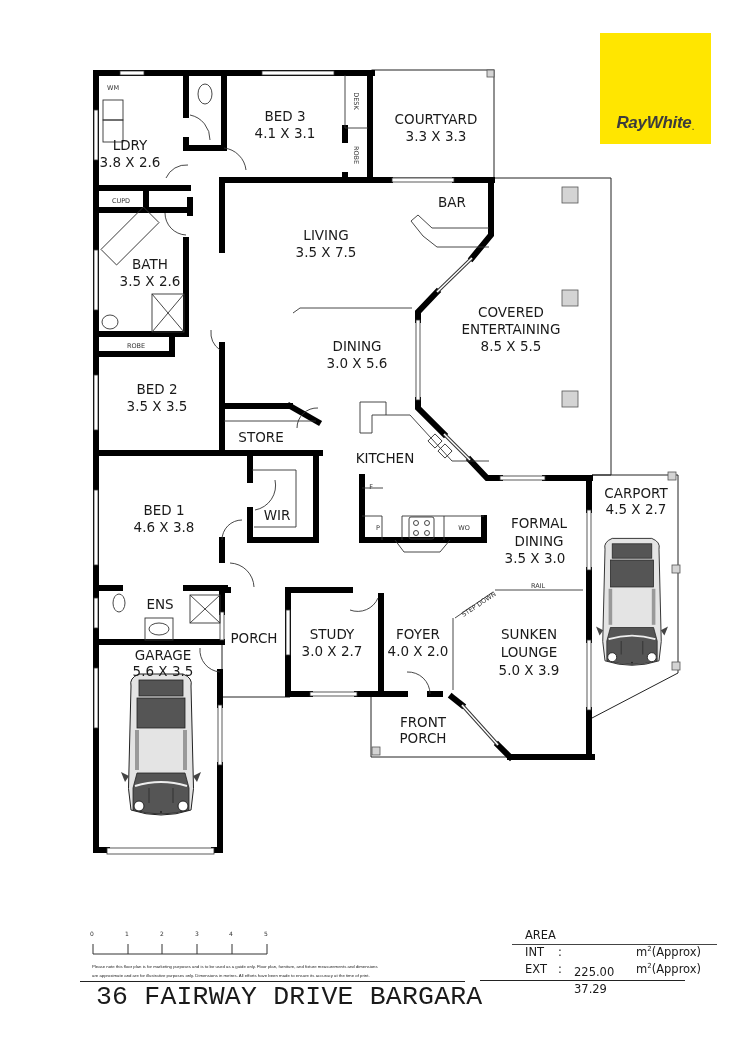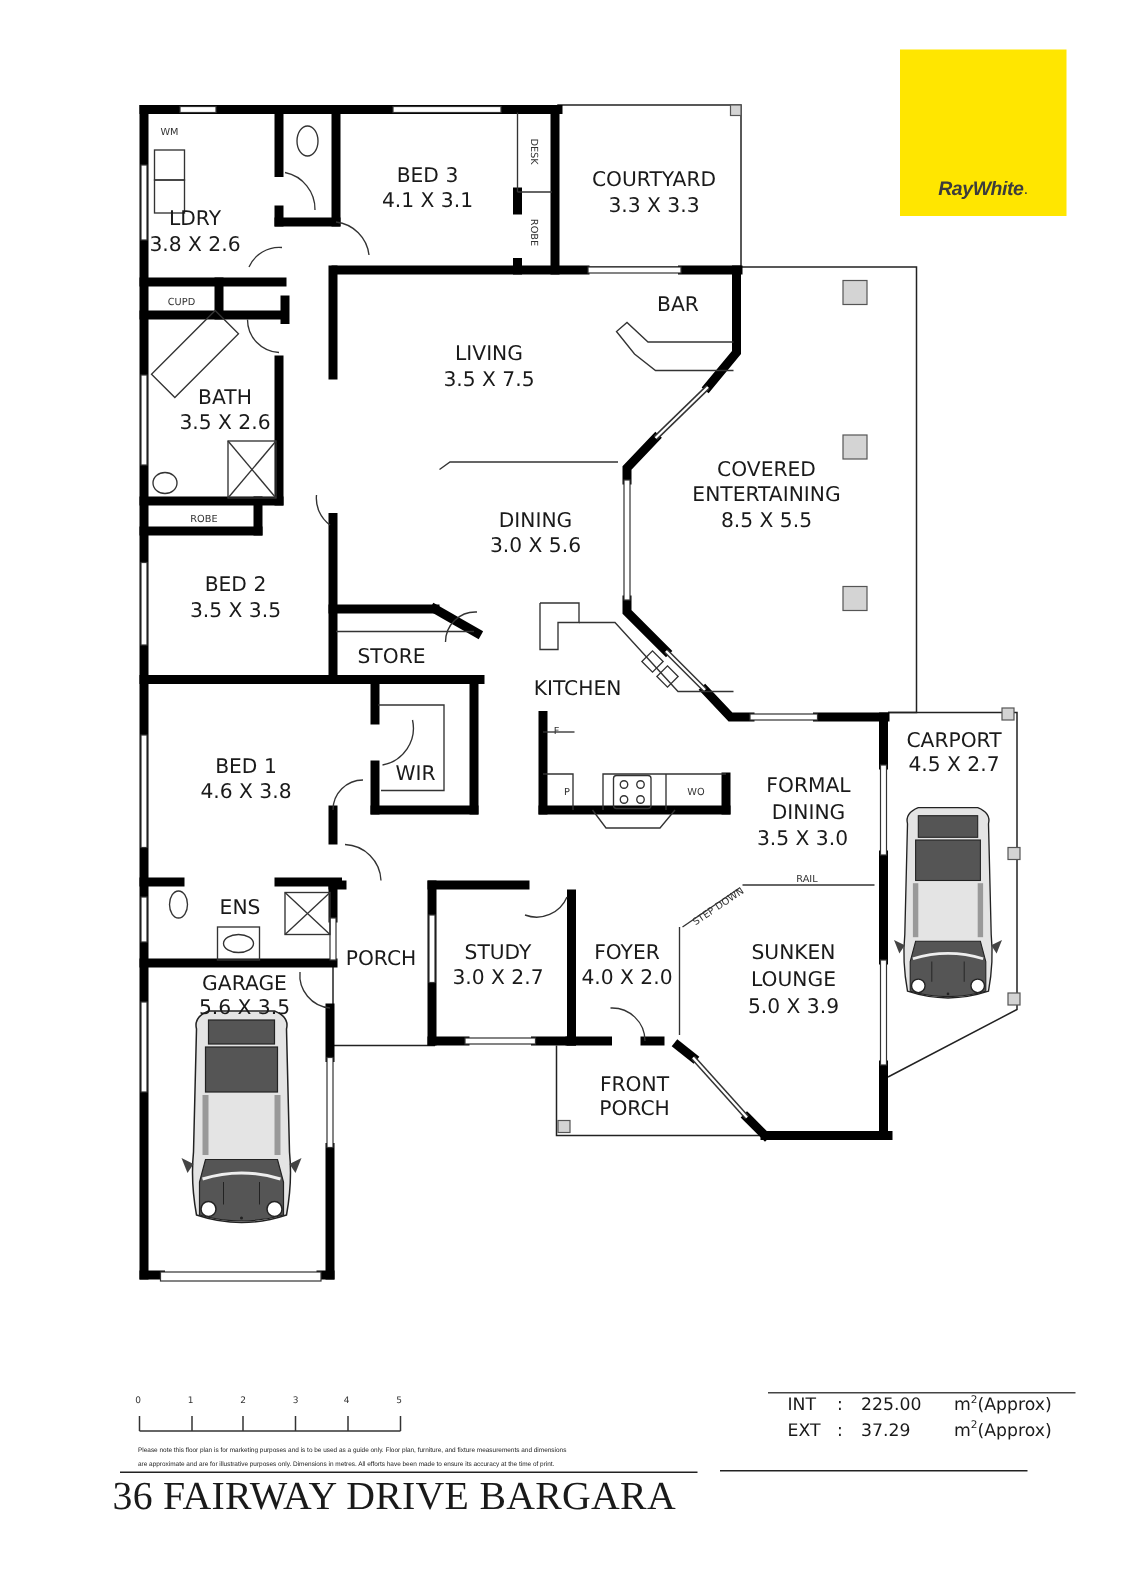--- a/index.html
+++ b/index.html
@@ -4,38 +4,38 @@
 <style>
   html, body { margin: 0; padding: 0; background: #ffffff; }
   body { width: 750px; height: 1061px; position: relative; overflow: hidden;
          font-family: "DejaVu Sans", "Liberation Sans", sans-serif; color: #1a1a1a; }
   .plan { position: absolute; left: 0; top: 0; width: 750px; height: 1061px; }
   .room-label { font-family: "DejaVu Sans", sans-serif; font-size: 13.5px; fill: #1a1a1a; text-anchor: middle; }
   .small-label { font-family: "DejaVu Sans", sans-serif; font-size: 6.5px; fill: #333; text-anchor: middle; }
   .logo { position: absolute; left: 600px; top: 33px; width: 111px; height: 111px; background: #ffe600;
           display: flex; align-items: flex-end; justify-content: center; }
   .logo-text { font-family: "Liberation Sans", sans-serif; font-weight: bold; font-style: italic;
-               font-size: 13px; color: #3c3c3c; margin-bottom: 11px; letter-spacing: -0.3px; }
+               font-size: 17px; color: #3c3c3c; margin-bottom: 11px; letter-spacing: -0.3px; }
   .logo-dot { color: #3c3c3c; font-size: 10px; }
   .scale { position: absolute; left: 92px; top: 930px; }
   .scale-tick-labels { position: relative; height: 10px; width: 180px; font-size: 6px; color: #333; }
   .scale-tick-labels span { position: absolute; transform: translateX(-50%); }
   .disclaimer { position: absolute; left: 92px; top: 962px; width: 330px; font-size: 4.3px; line-height: 9px;
                 color: #222; font-family: "Liberation Sans", sans-serif; }
   .title-rule { position: absolute; left: 80px; width: 385px; top: 981px; height: 1px; background: #222; }
-  .address { position: absolute; left: 75px; top: 982px; font-family: Liberation Serif, serif;
+  .address { position: absolute; left: 96px; top: 982px; font-family: Liberation Mono, monospace;
              font-size: 26.5px; color: #1a1a1a; letter-spacing: 0.2px; }
   .area { position: absolute; left: 512px; top: 928px; width: 200px; font-size: 11.5px;
           font-family: "DejaVu Sans", sans-serif; color: #1a1a1a; }
   .area-title { padding-left: 13px; padding-bottom: 2px; }
   .area-rule { height: 1px; background: #444; margin-left: 0; width: 205px; }
   .area-row { display: flex; padding-left: 13px; height: 17px; align-items: flex-start; }
   .area-row .k { width: 33px; }
   .area-row .c { width: 16px; }
-  .area-row .v { width: 62px; }
+  .area-row .v { width: 62px; margin-top: 20px; }
   .area-row .u sup { font-size: 7px; }
   .area-bottom-rule { position: absolute; left: 480px; top: 980px; width: 205px; height: 1px; background: #222; }
 </style>
 </head>
 <body>
 
 <svg class="plan" viewBox="0 0 750 1061" xmlns="http://www.w3.org/2000/svg">
   <defs>
     <g id="car">
       <path d="M-30,-62 Q-32,-70 -22,-74 L22,-74 Q32,-70 30,-62 L32,20 Q34,40 30,62 Q0,72 -30,62 Q-34,40 -32,20 Z" fill="#e4e4e4" stroke="#222" stroke-width="1"></path>
@@ -370,20 +370,21 @@
 
 <div class="disclaimer">
   <div>Please note this floor plan is for marketing purposes and is to be used as a guide only. Floor plan, furniture, and fixture measurements and dimensions</div>
   <div>are approximate and are for illustrative purposes only. Dimensions in metres. All efforts have been made to ensure its accuracy at the time of print.</div>
 </div>
 
 <div class="title-rule"></div>
 <div class="address">36 FAIRWAY DRIVE BARGARA</div>
 
 <div class="area">
+  <div class="area-title">AREA</div>
   <div class="area-rule"></div>
   <div class="area-row">
     <span class="k">INT</span>
     <span class="c">:</span>
     <span class="v">225.00</span>
     <span class="u"><span>m</span><sup>2</sup><span>(Approx)</span></span>
   </div>
   <div class="area-row">
     <span class="k">EXT</span>
     <span class="c">:</span>

